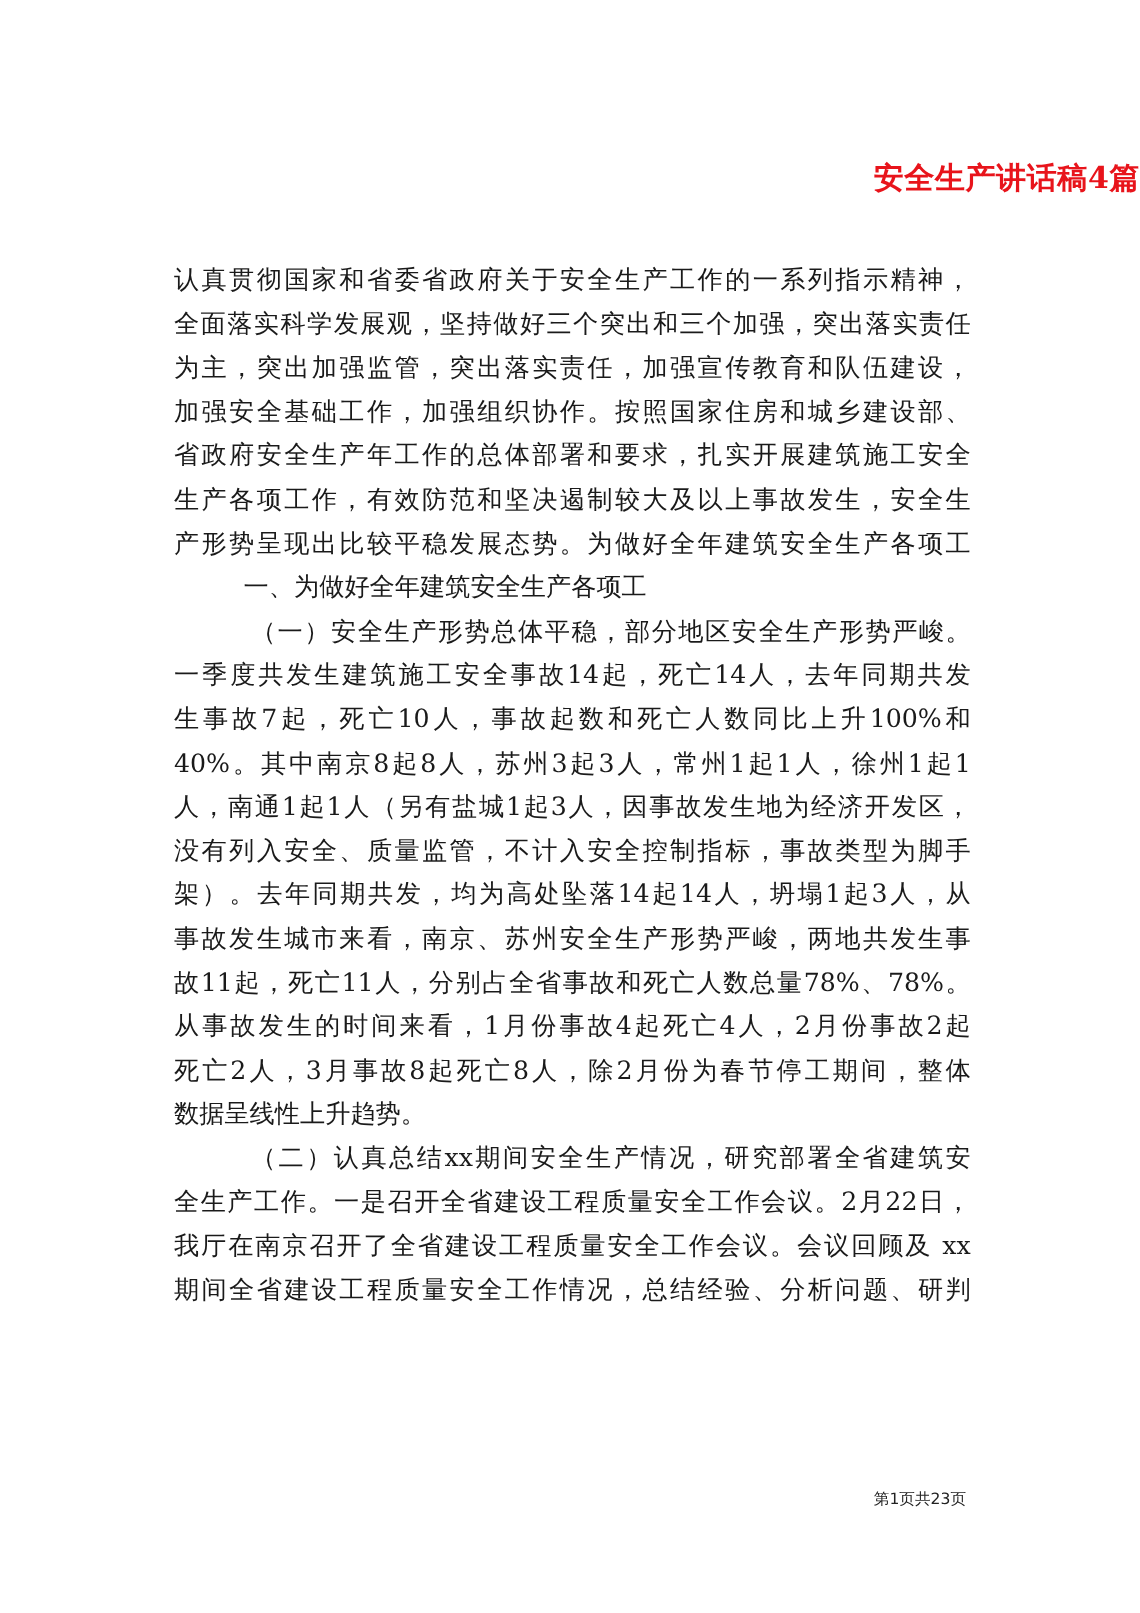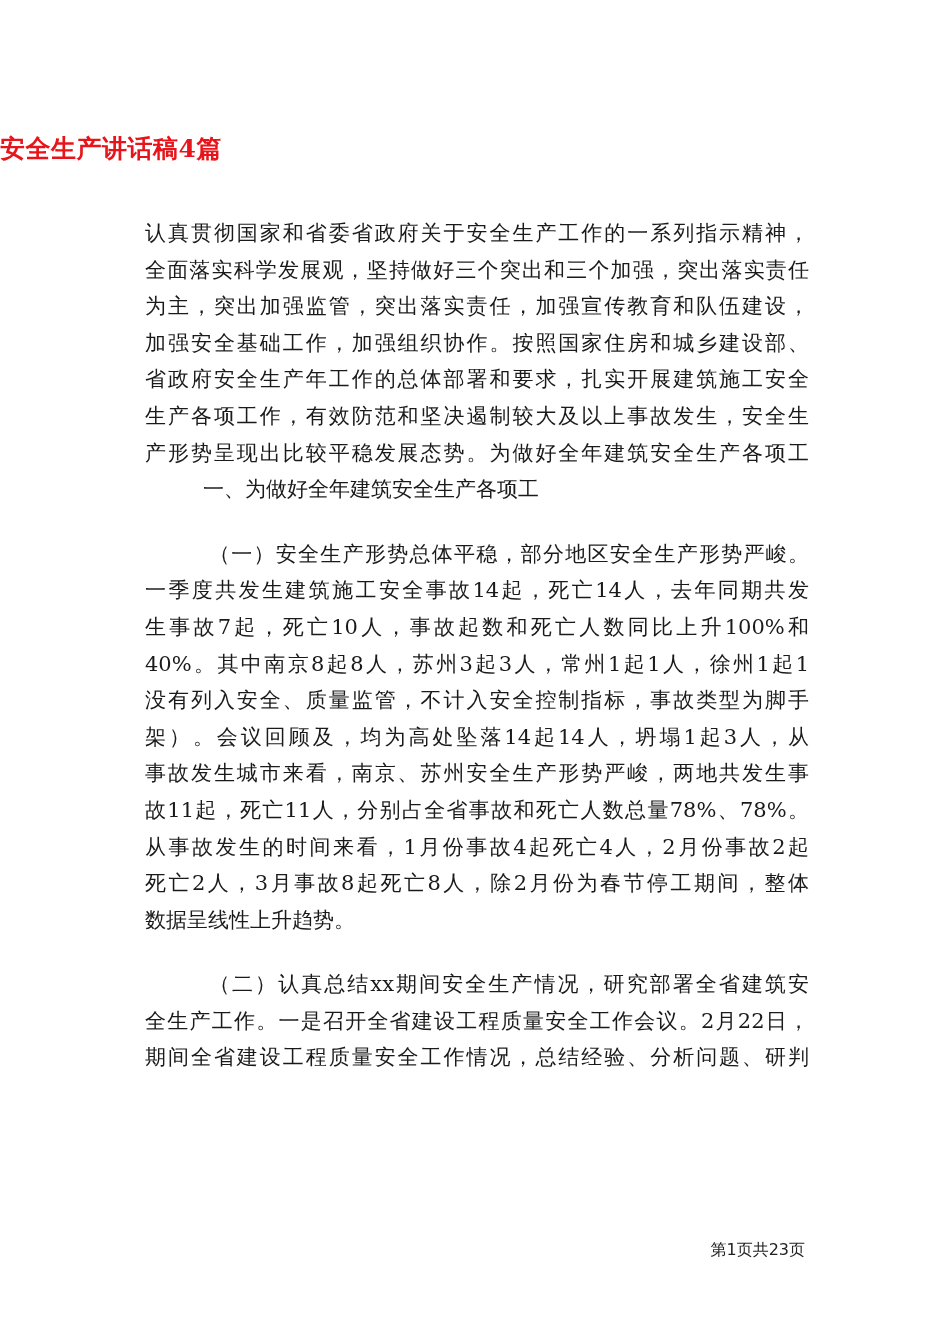--- a/index.html
+++ b/index.html
@@ -20,21 +20,21 @@
     left: 0; top: 0;
     width: 950px;
     height: 1344px;
     background: #ffffff;
   }
   .title {
     position: absolute;
     left: 0;
     width: 950px;
     top: 131px;
-    text-align: left;
+    text-align: right;
     font-size: 25px;
     font-weight: bold;
     color: #e8141b;
     letter-spacing: 0.5px;
     line-height: 36px;
   }
   .body-text {
     position: absolute;
     left: 145px;
     width: 664px;
@@ -47,26 +47,26 @@
     white-space: nowrap;
     text-align: justify;
     text-align-last: justify;
     letter-spacing: 0px;
   }
   .line.last {
     text-align-last: left;
   }
   .indent-1 { padding-left: 42px; }
   .indent-2 { padding-left: 58px; }
-  .indent-3 { padding-left: 64px; margin-top: 28px; }
+  .indent-3 { padding-left: 64px; }
   .footer {
     position: absolute;
     right: 145px;
     top: 1240px;
-    font-size: 16px;
+    font-size: 13px;
     color: #222;
     font-family: "DejaVu Sans", "Liberation Sans", sans-serif;
   }
 </style>
 </head>
 <body>
 
 <div class="page">
   <div class="title">安全生产讲话稿4篇</div>
 
@@ -79,27 +79,29 @@
     <div class="line">省政府安全生产年工作的总体部署和要求，扎实开展建筑施工安全</div>
     <div class="line">生产各项工作，有效防范和坚决遏制较大及以上事故发生，安全生</div>
     <div class="line">产形势呈现出比较平稳发展态势。为做好全年建筑安全生产各项工</div>
 
     <div class="line last indent-2">一、为做好全年建筑安全生产各项工</div>
 
     <div class="line indent-3">（一）安全生产形势总体平稳，部分地区安全生产形势严峻。</div>
     <div class="line">一季度共发生建筑施工安全事故14起，死亡14人，去年同期共发</div>
     <div class="line">生事故7起，死亡10人，事故起数和死亡人数同比上升100%和</div>
     <div class="line">40%。其中南京8起8人，苏州3起3人，常州1起1人，徐州1起1</div>
+    <div class="line">人，南通1起1人（另有盐城1起3人，因事故发生地为经济开发区，</div>
     <div class="line">没有列入安全、质量监管，不计入安全控制指标，事故类型为脚手</div>
-    <div class="line">架）。会议回顾及，均为高处坠落14起14人，坍塌1起3人，从</div>
+    <div class="line">架）。去年同期共发，均为高处坠落14起14人，坍塌1起3人，从</div>
     <div class="line">事故发生城市来看，南京、苏州安全生产形势严峻，两地共发生事</div>
     <div class="line">故11起，死亡11人，分别占全省事故和死亡人数总量78%、78%。</div>
     <div class="line">从事故发生的时间来看，1月份事故4起死亡4人，2月份事故2起</div>
     <div class="line">死亡2人，3月事故8起死亡8人，除2月份为春节停工期间，整体</div>
     <div class="line last">数据呈线性上升趋势。</div>
 
     <div class="line indent-3">（二）认真总结xx期间安全生产情况，研究部署全省建筑安</div>
     <div class="line">全生产工作。一是召开全省建设工程质量安全工作会议。2月22日，</div>
+    <div class="line">我厅在南京召开了全省建设工程质量安全工作会议。会议回顾及 xx</div>
     <div class="line">期间全省建设工程质量安全工作情况，总结经验、分析问题、研判</div>
   </div>
 
   <div class="footer">第1页共23页</div>
 </div>
 
 </body></html>

